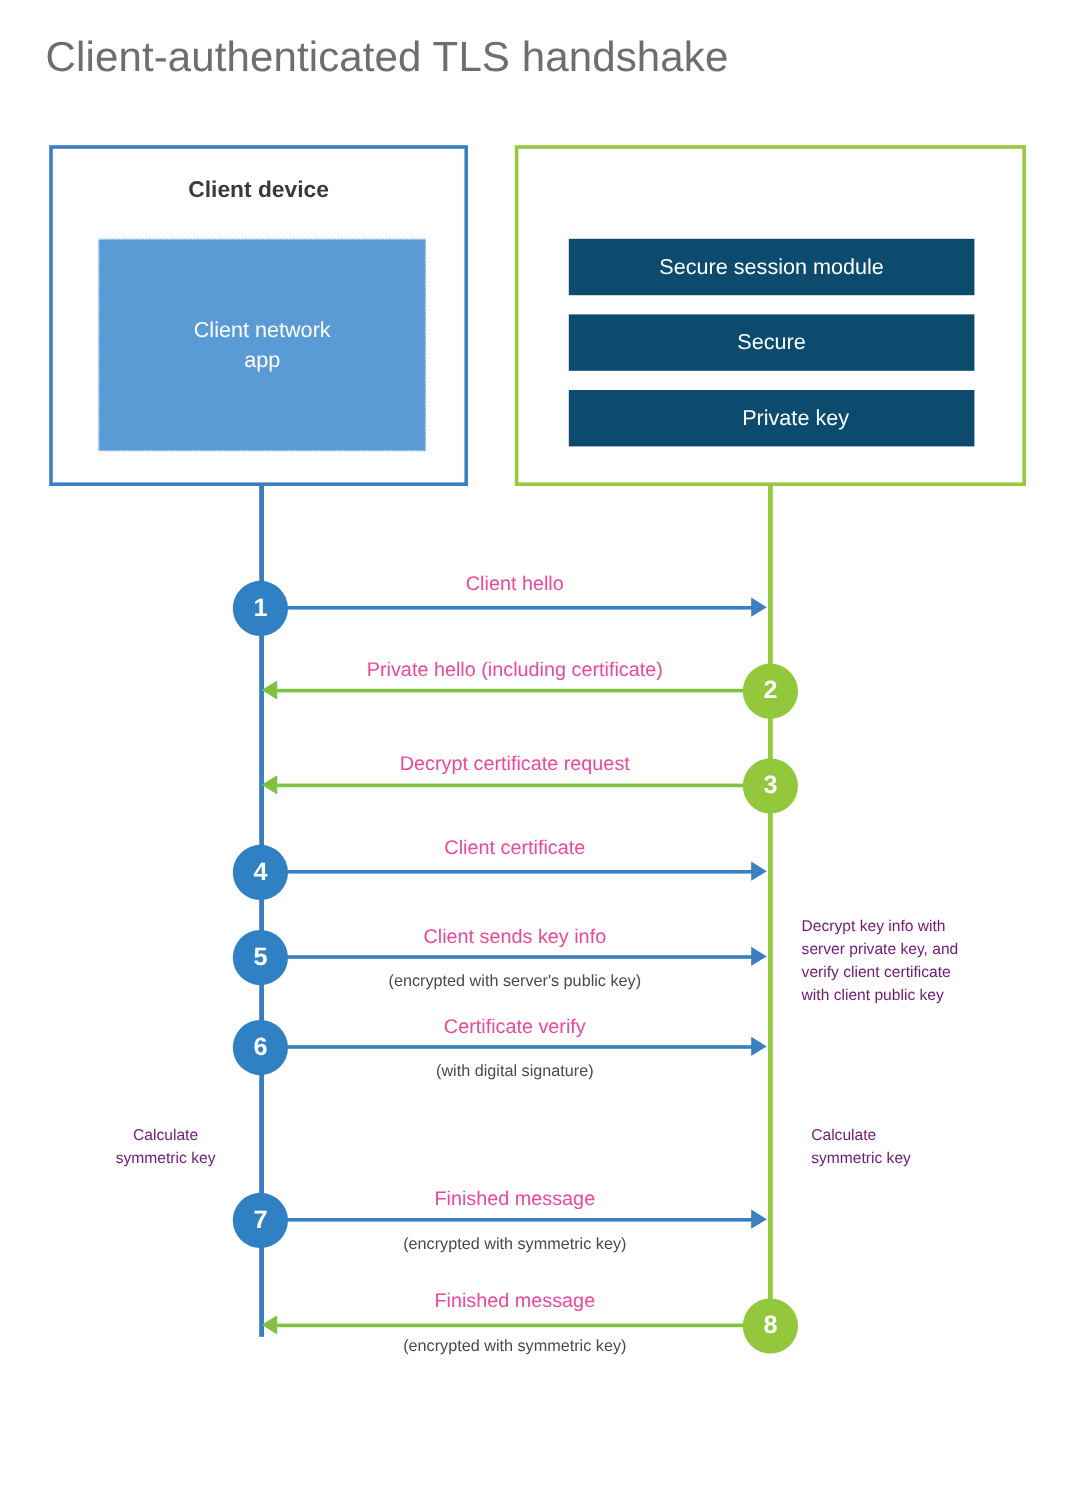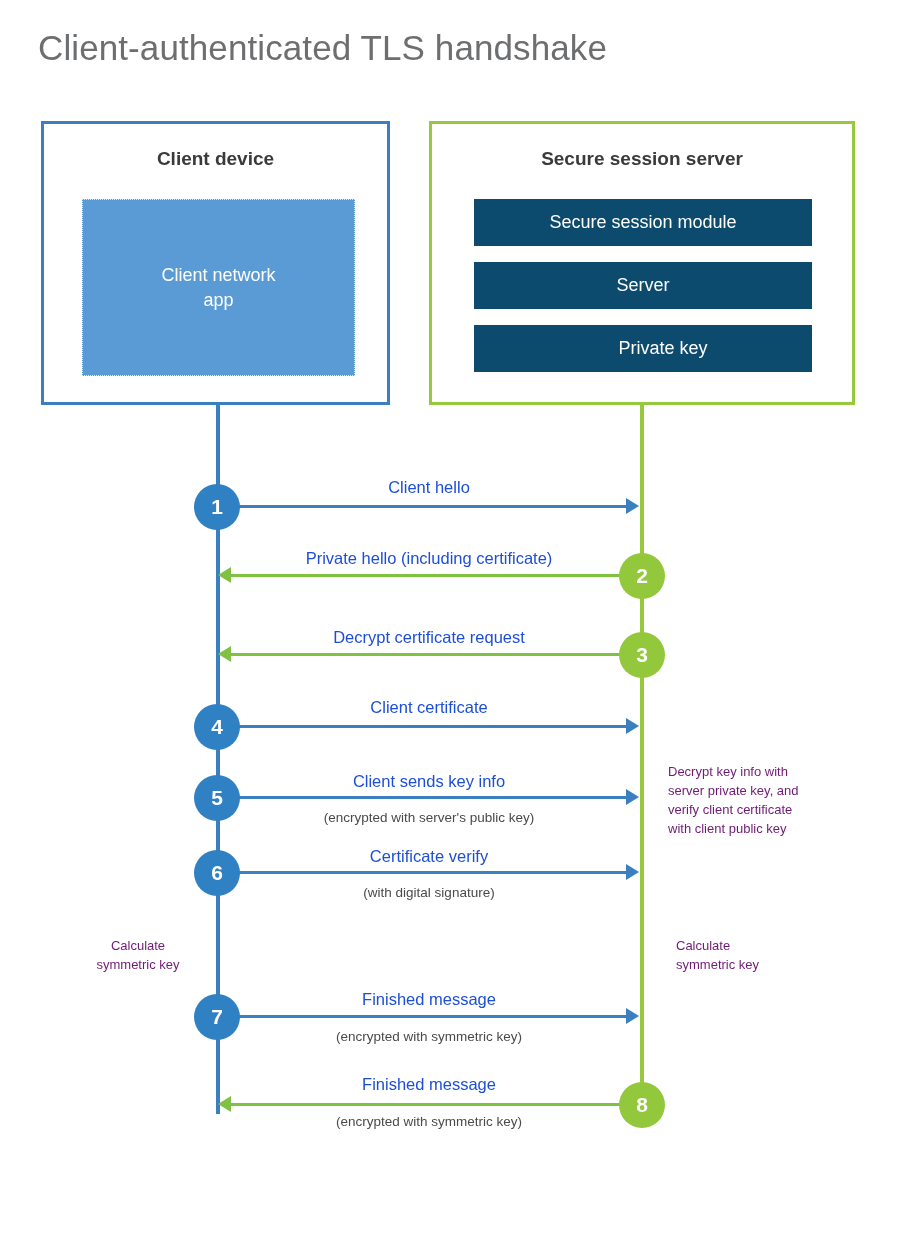--- a/index.html
+++ b/index.html
@@ -129,21 +129,21 @@
     font-size: 21px;
     font-weight: bold;
   }
   .step-circle.blue  { background: #3080c4; }
   .step-circle.green { background: #93c83d; }
 
   .msg-label {
     position: absolute;
     font-size: 16.5px;
     font-weight: 300;
-    color: #1d4ed8;
+    color: #ec4899;
     text-align: center;
     white-space: nowrap;
   }
   .msg-sublabel {
     position: absolute;
     font-size: 13.5px;
     font-weight: 300;
     color: #4a4a4a;
     text-align: center;
     white-space: nowrap;
@@ -166,24 +166,23 @@
 
   <div class="page-title">Client-authenticated TLS handshake</div>
 
   <div class="party-box client">
     <div class="party-title">Client device</div>
     <div class="client-app">Client network
 app</div>
   </div>
 
   <div class="party-box server">
-    <div class="party-title">Secure session server</div>
     <div class="server-modules">
       <div class="server-module">Secure session module</div>
-      <div class="server-module">Server</div>
+      <div class="server-module">Secure</div>
       <div class="server-module">Private key</div>
     </div>
   </div>
 
   <div class="lifeline client"></div>
   <div class="lifeline server"></div>
 
   <div class="msg">
     <div class="msg-label" style="left:218px; top:478px; width:422px;">Client hello</div>
     <div class="arrow-line blue" style="left:218px; top:505px; width:410px;"></div>

